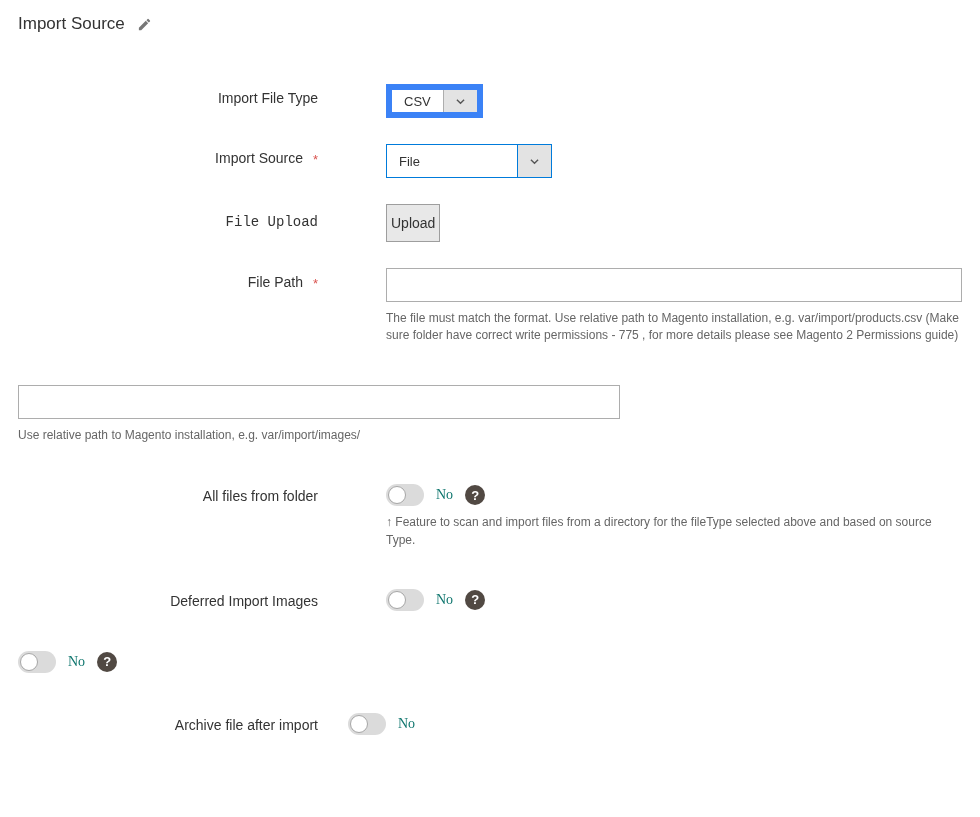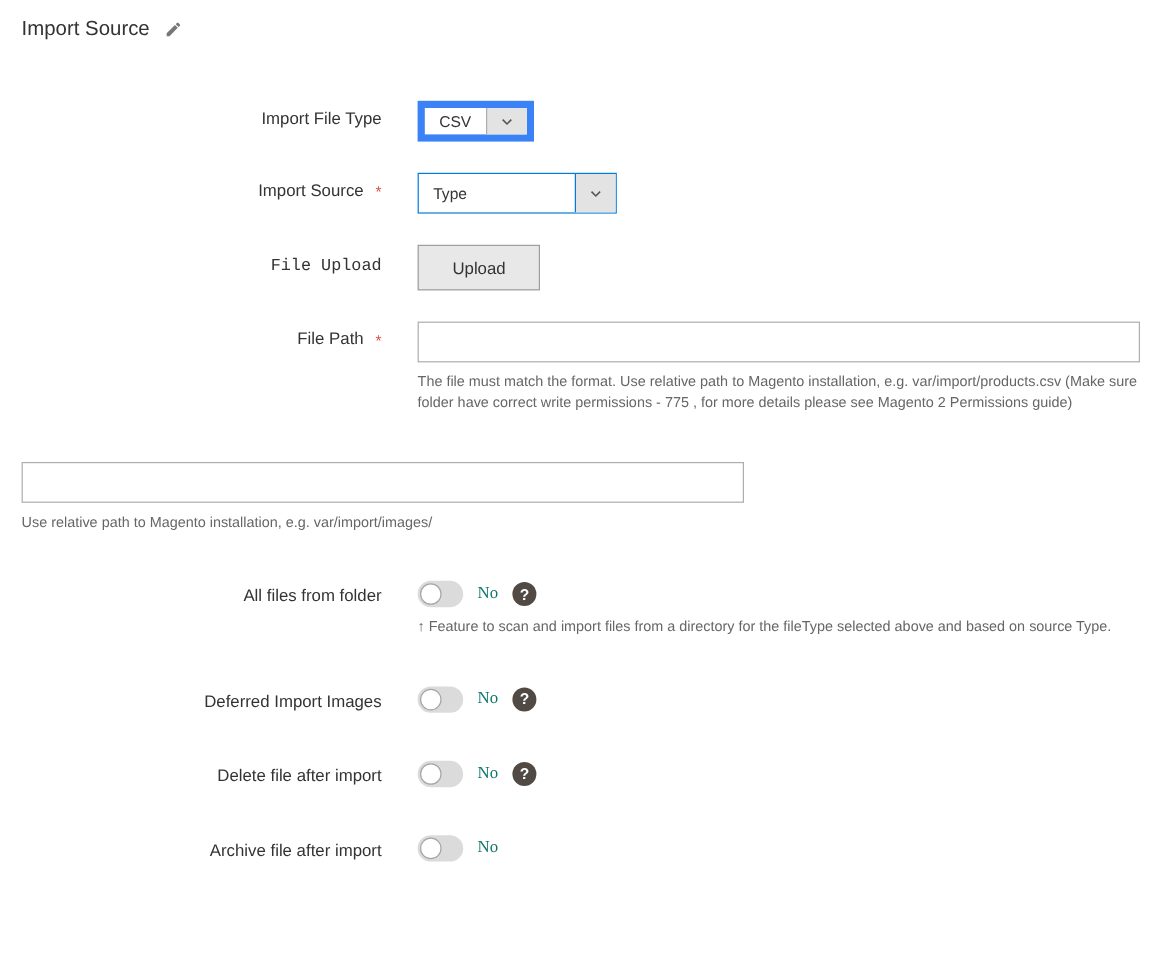--- a/index.html
+++ b/index.html
@@ -88,21 +88,21 @@
 
     .select-csv .select-value { min-width: 46px; }
     .select-file .select-value { min-width: 130px; }
 
     .upload-btn {
       display: inline-block;
       background: #e8e8e8;
       border: 1px solid #9e9e9e;
       color: #333;
       font-size: 14px;
-      padding: 10px 28px;
+      padding: 10px 4px;
       cursor: pointer;
     }
 
     .text-input {
       width: 100%;
       height: 34px;
       border: 1px solid #adadad;
       padding: 0 10px;
       font-size: 13px;
       background: #fff;
@@ -157,20 +157,21 @@
       display: inline-flex;
       align-items: center;
       justify-content: center;
       font-size: 13px;
       cursor: pointer;
       flex: none;
     }
 
     .form-block {
       margin-bottom: 40px;
+      gap: 38px;
     }
     .form-block.tight {
       margin-bottom: 26px;
     }
   </style>
 </head>
 <body>
 
 <div class="section-header">
   <span class="section-title">Import Source</span>
@@ -195,21 +196,21 @@
   </div>
 </div>
 
 <div class="form-row form-block tight">
   <div class="label-col">
     <span>Import Source</span>
     <span class="req-star">*</span>
   </div>
   <div class="control-col">
     <div class="select-wrap select-file accent">
-      <div class="select-value">Type</div>
+      <div class="select-value">File</div>
       <div class="select-arrow-btn">
         <svg viewBox="0 0 10 10">
             <path d="M1 3 L5 7 L9 3" fill="none" stroke="#555" stroke-width="1.5"></path>
           </svg>
       </div>
     </div>
   </div>
 </div>
 
 <div class="form-row form-block tight">
@@ -254,21 +255,20 @@
   <div class="control-col">
     <div class="toggle-line">
       <span class="toggle"></span>
       <span class="toggle-state">No</span>
       <span class="help-icon">?</span>
     </div>
   </div>
 </div>
 
 <div class="form-row form-block">
-  <div class="label-col toggle-row">Delete file after import</div>
   <div class="control-col">
     <div class="toggle-line">
       <span class="toggle"></span>
       <span class="toggle-state">No</span>
       <span class="help-icon">?</span>
     </div>
   </div>
 </div>
 
 <div class="form-row">

